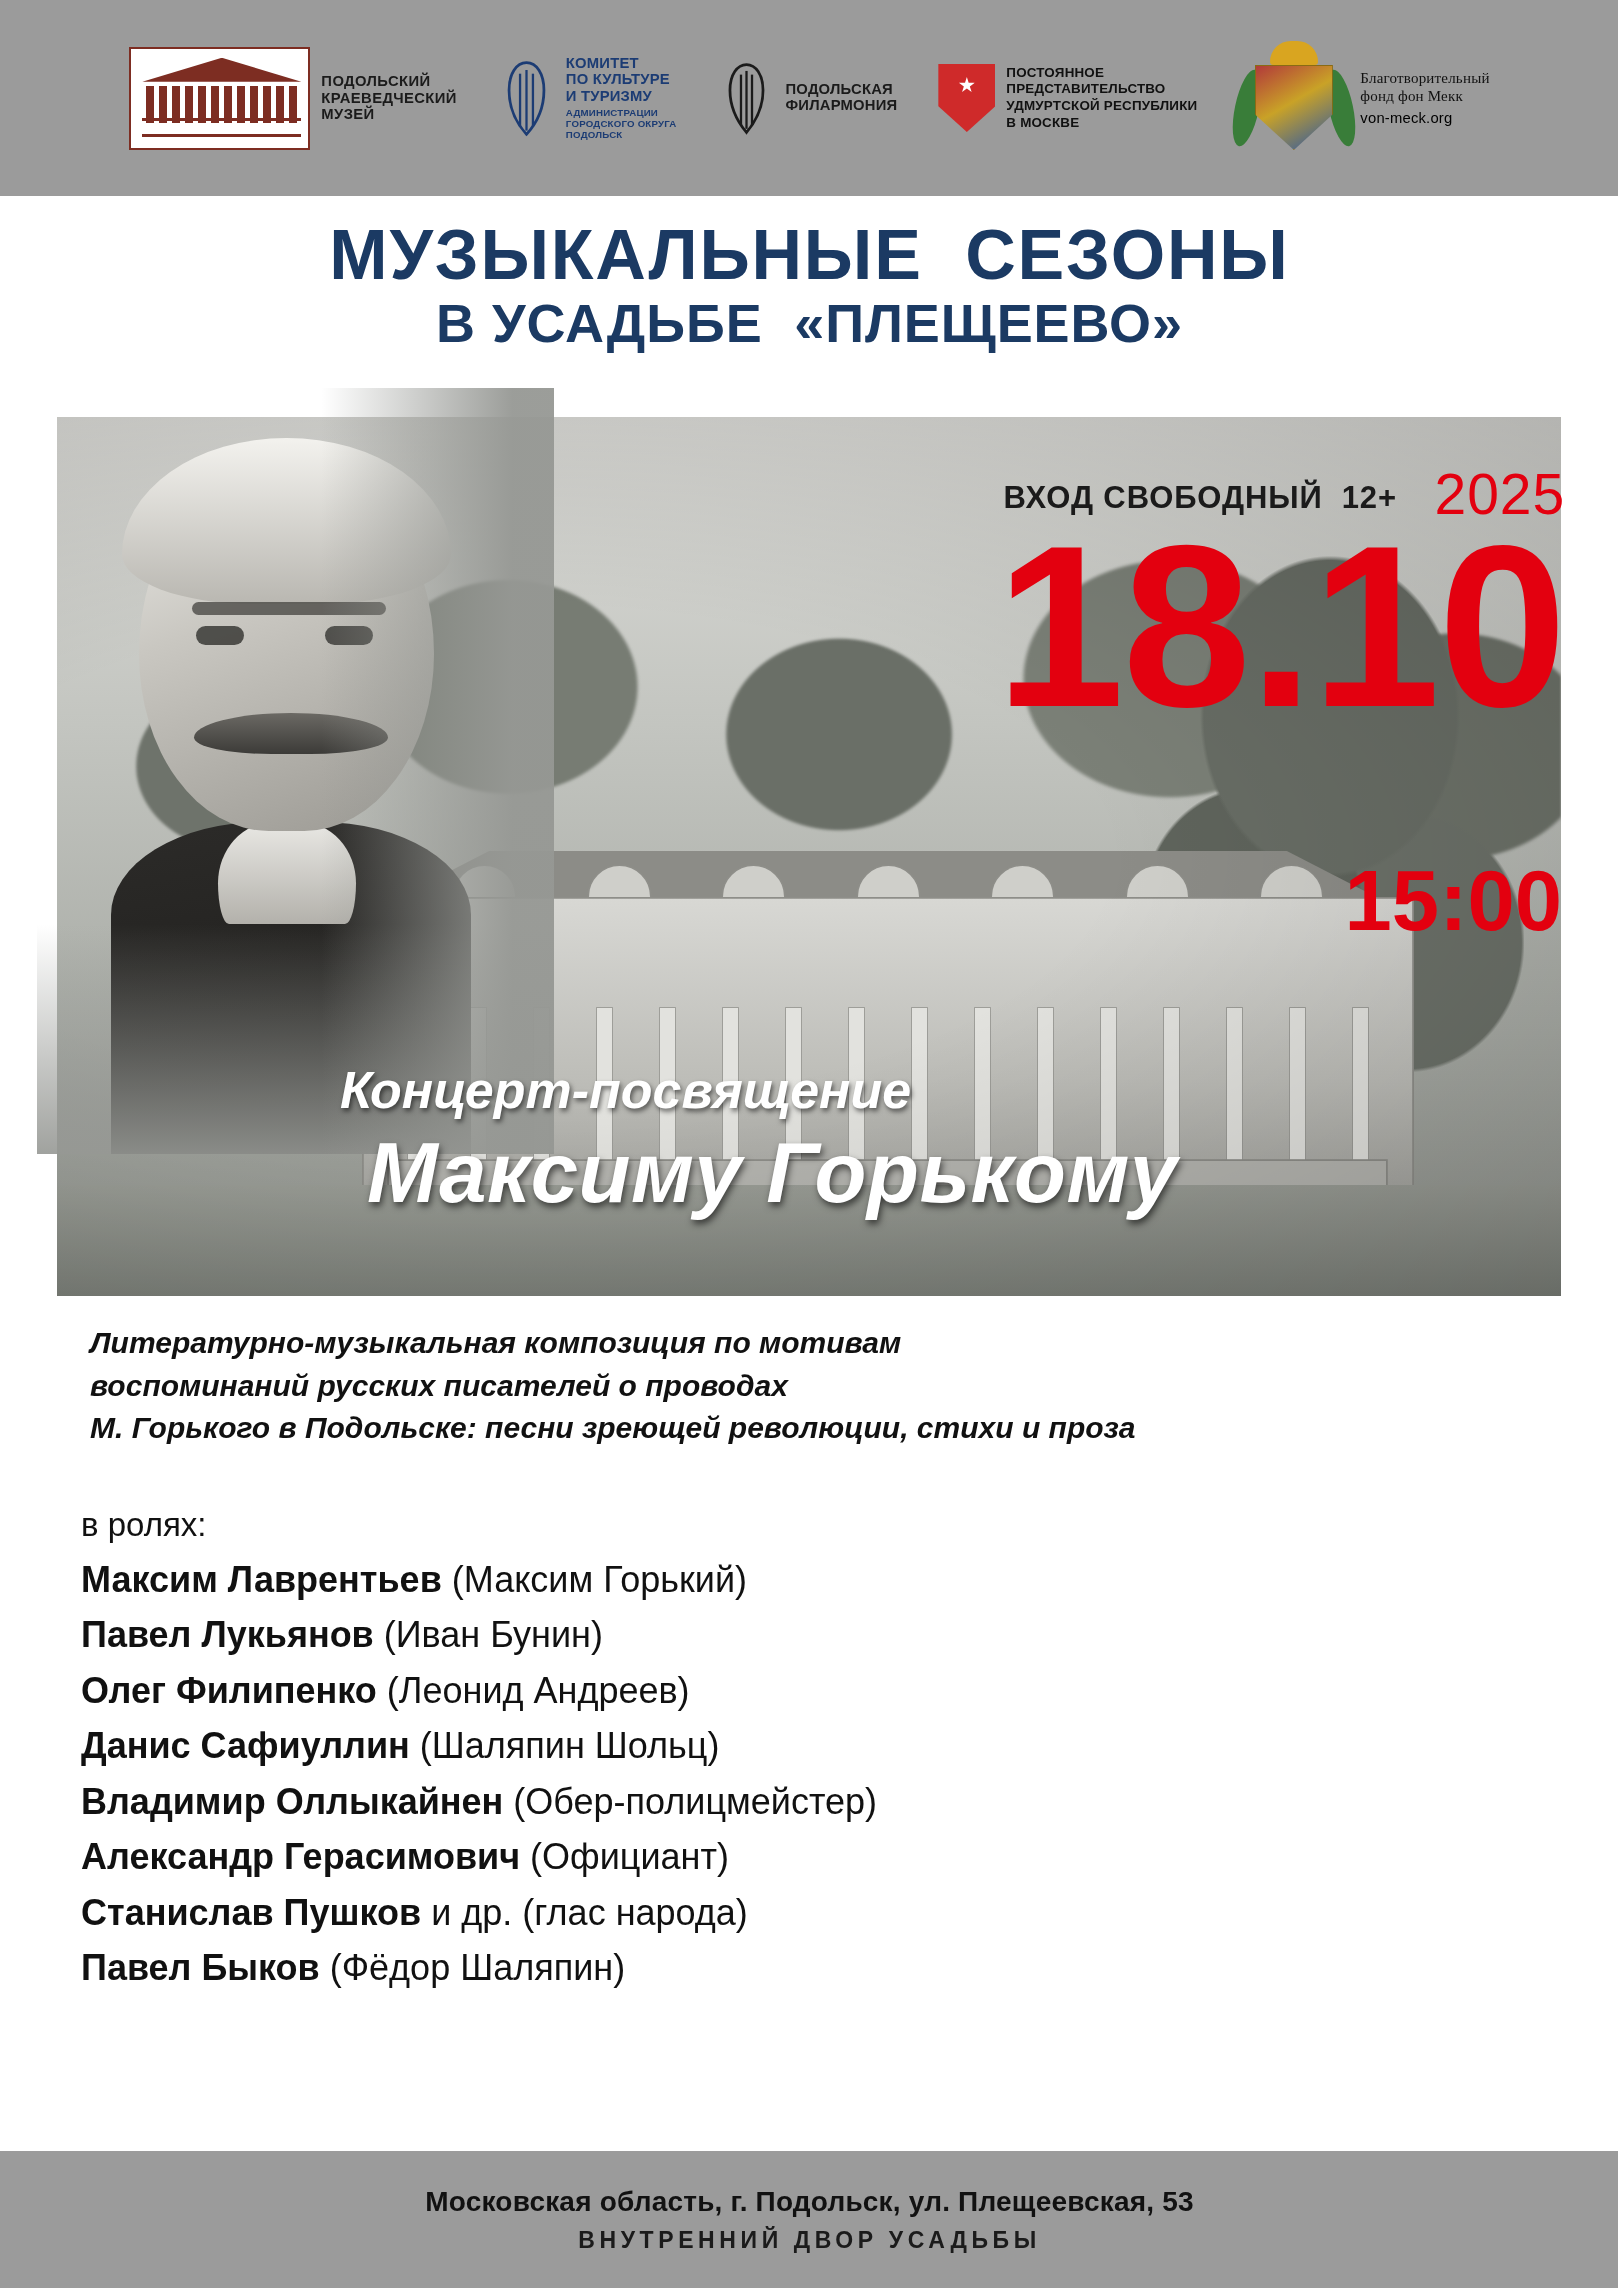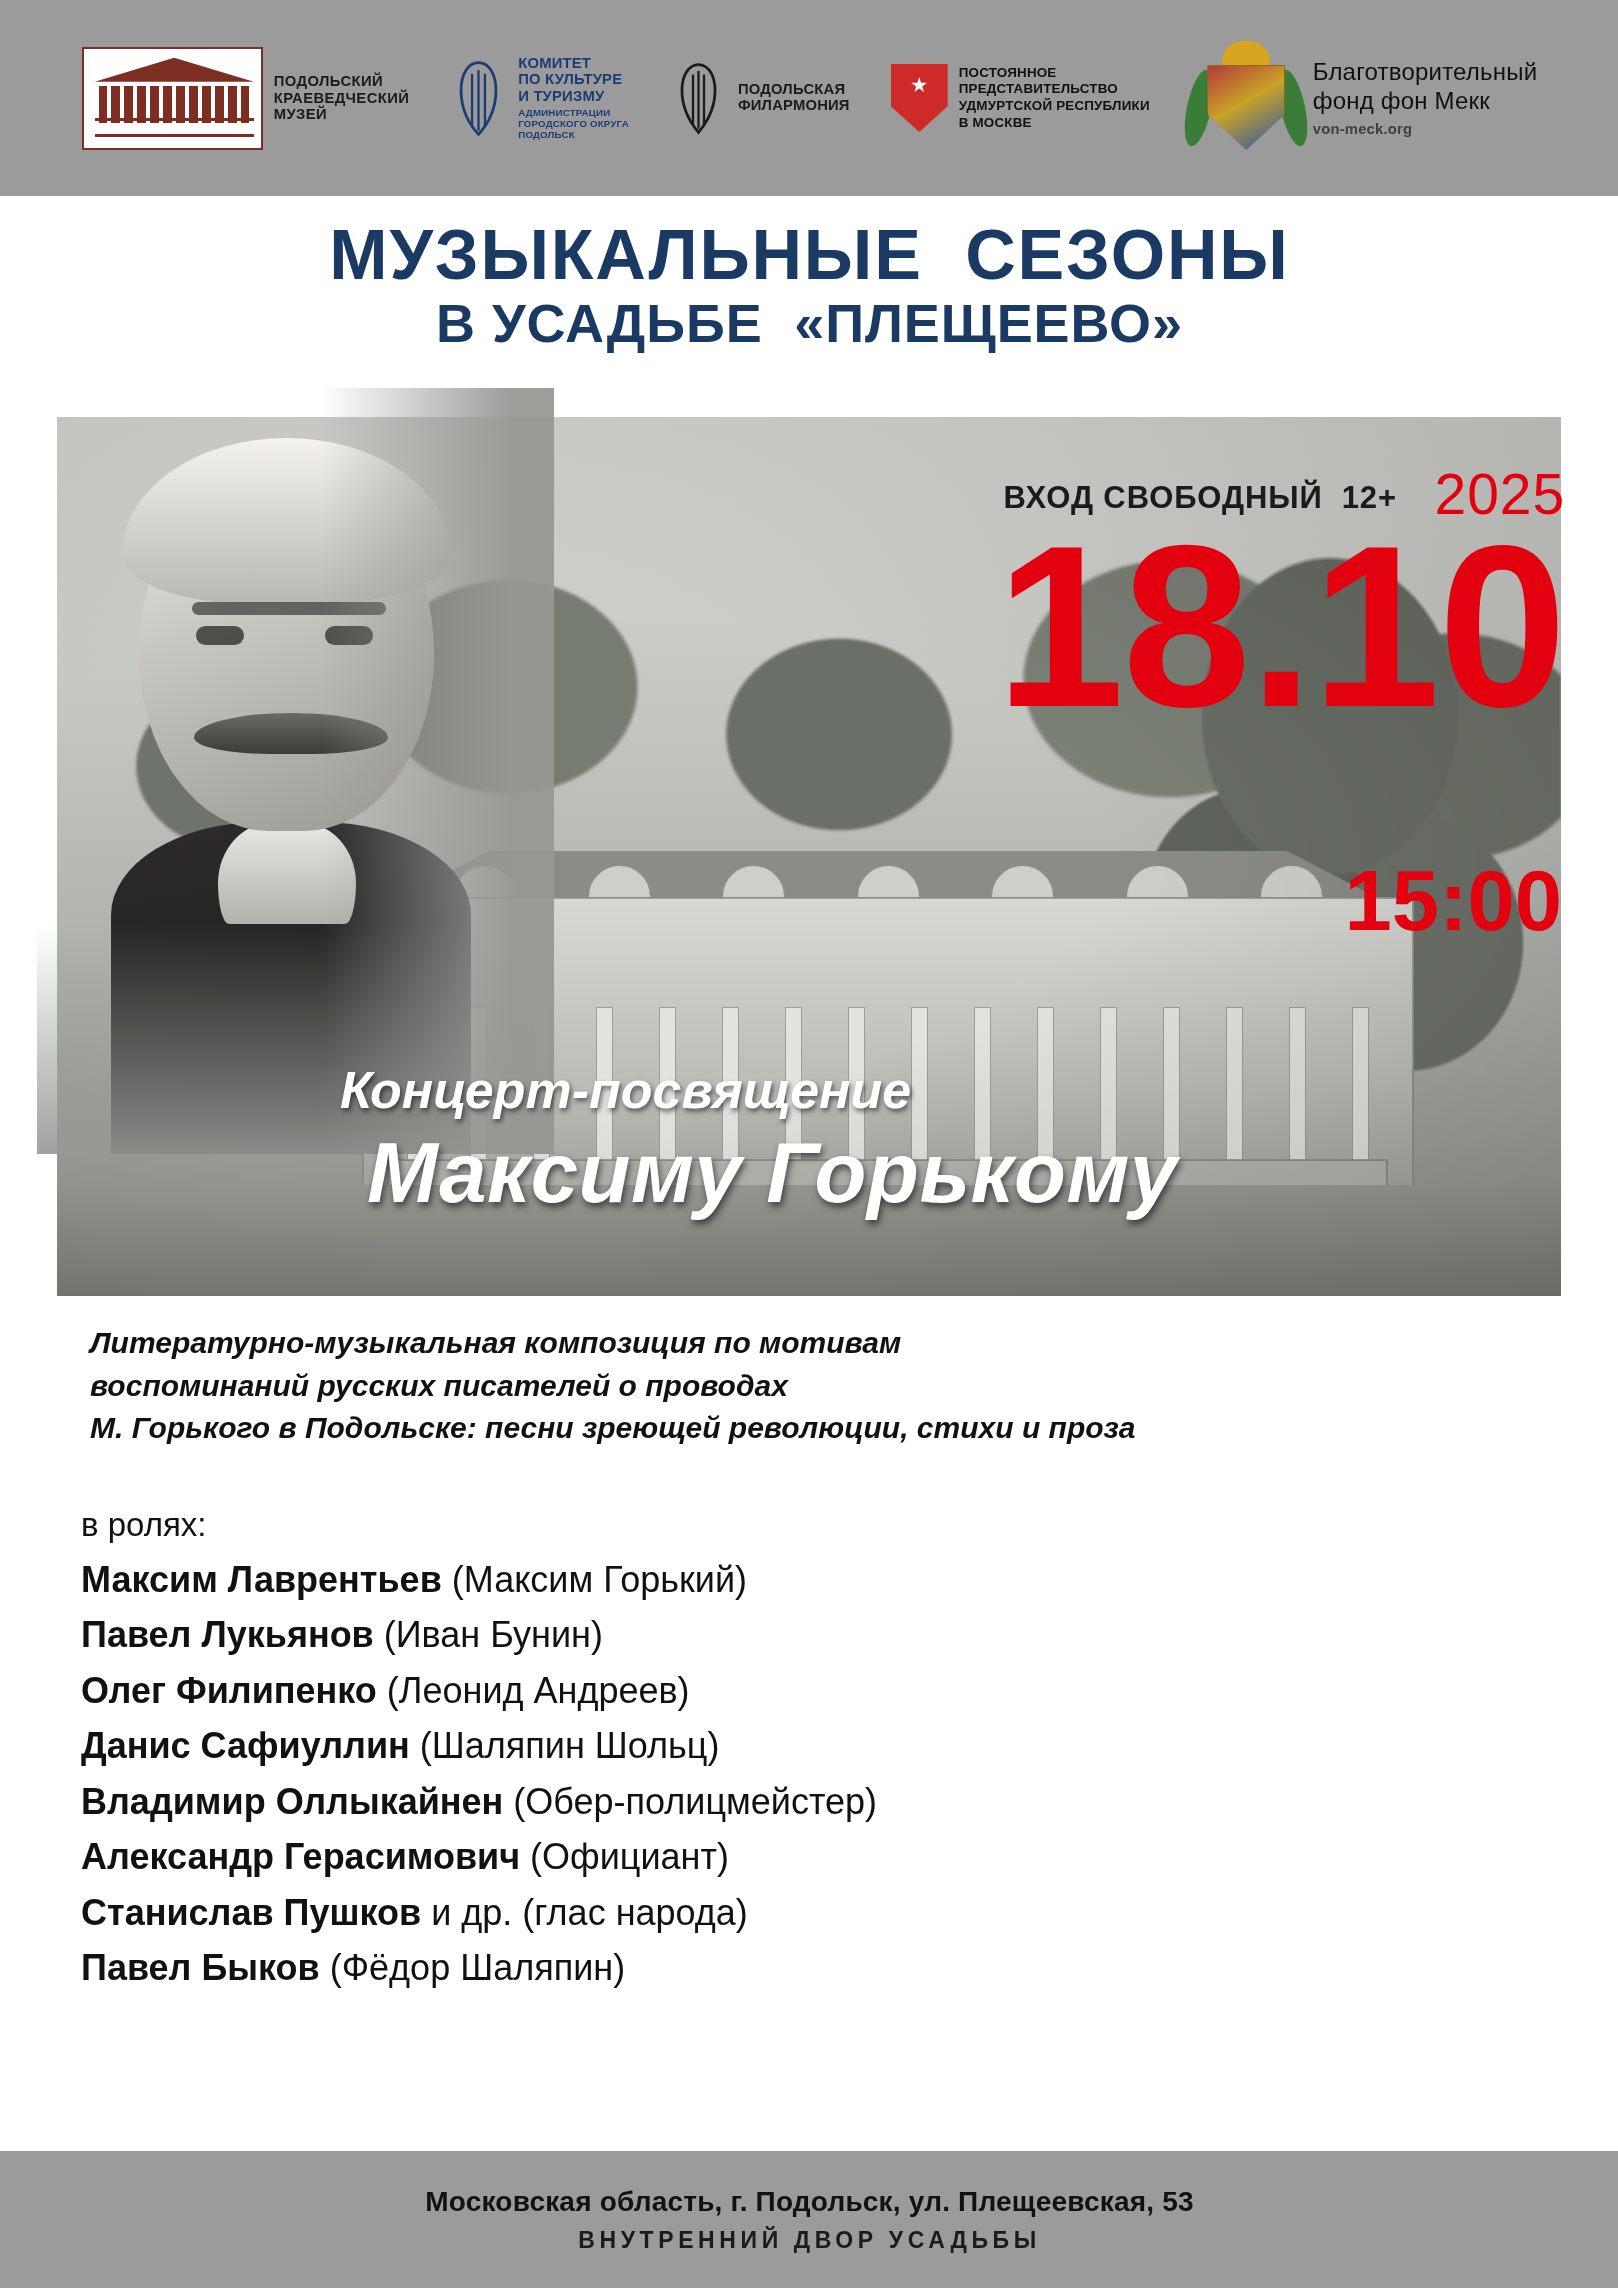--- a/index.html
+++ b/index.html
@@ -81,22 +81,22 @@
   }
   .lyre svg { width: 57px; height: 79px; display: block; }
 
   .komitet-label { font-size: 14.8px; font-weight: 700; color: #1c3c74; line-height: 1.1; }
   .komitet-sub { font-size: 9.7px; font-weight: 700; color: #1c3c74; line-height: 1.12; margin-top: 4.6px; }
 
   .phil-label { font-size: 14.8px; font-weight: 800; color: #1b1b1b; line-height: 1.08; letter-spacing: 0.2px; }
 
   .udm-label { font-size: 13.4px; font-weight: 700; color: #111; line-height: 1.25; }
 
-  .meck-label { font-size: 24px; font-weight: 400; color: #111; line-height: 1.2; }
-  .meck-site { font-size: 14.8px; font-weight: 700; color: #404040; margin-top: 5.5px; }
+  .meck-label { font-size: 15px; font-weight: 400; color: #111; line-height: 1.2; font-family: Liberation Serif, serif; }
+  .meck-site { font-size: 14.8px; font-weight: 400; color: #000000; margin-top: 5.5px; }
 
   .shield {
     width: 57px; height: 68px;
     background: #cf2a2a;
     clip-path: polygon(0% 0%, 100% 0%, 100% 62%, 50% 100%, 0% 62%);
     position: relative;
   }
   .shield:after{
     content:""; position:absolute; left:50%; top:13px; transform:translateX(-50%);
     width:16.6px; height:16.6px; background:#fff;

